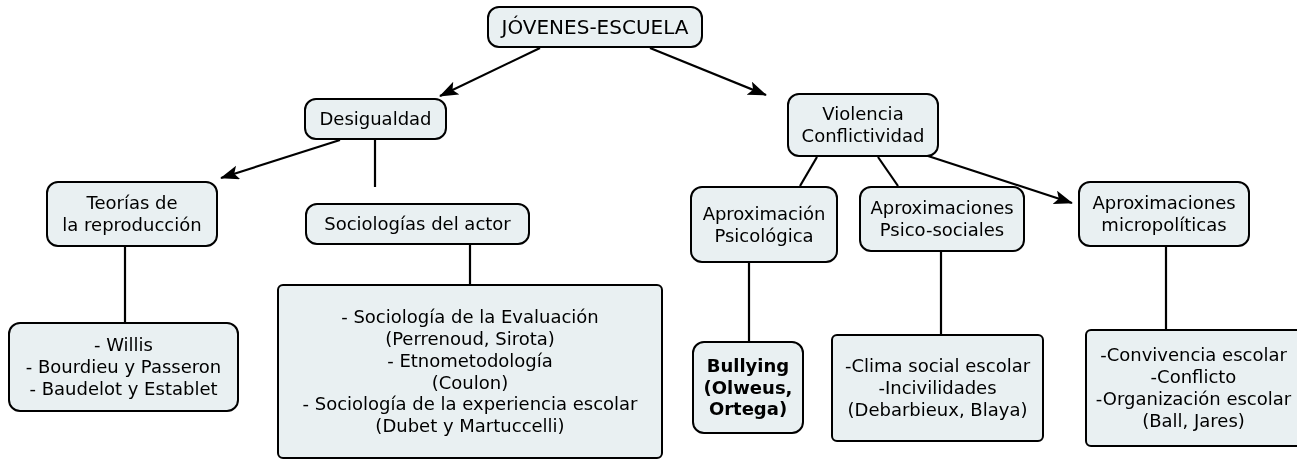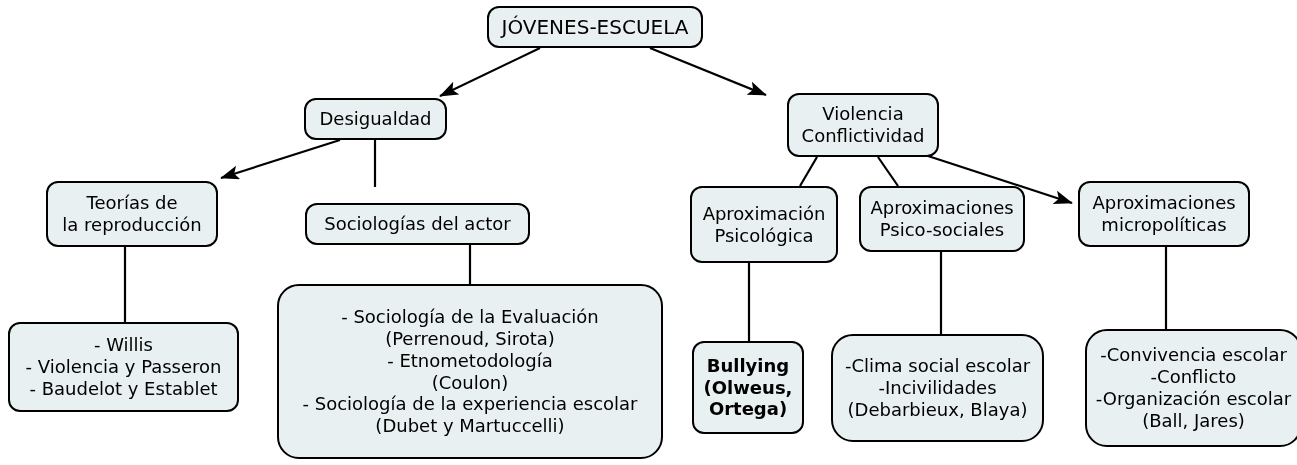--- a/index.html
+++ b/index.html
@@ -33,21 +33,21 @@
     background: #e9f0f2;
     border: 2px solid #000000;
     border-radius: 12px;
     color: #000000;
     font-size: 18px;
     line-height: 1.22;
     white-space: pre-line;
     z-index: 2;
   }
   .node.root { font-size: 20px; }
-  .node.big { border-radius: 22px; }
+  .node.big { border-radius: 6px; }
 </style>
 </head>
 <body>
 
 <div id="canvas">
   <svg id="edges" viewBox="0 0 1297 465" xmlns="http://www.w3.org/2000/svg">
     <defs>
       <marker id="arrowhead" markerWidth="9" markerHeight="9" refX="8.2" refY="3.2" orient="auto" markerUnits="strokeWidth">
         <path d="M0,0 L8.6,3.2 L0,6.4 L1.9,3.2 Z" fill="#000000"></path>
       </marker>
@@ -75,21 +75,21 @@
       <div class="node" style="left: 46px; top: 181px; width: 172px; height: 66px; background: rgb(233, 240, 242); border-color: rgb(0, 0, 0);">Teorías de
 la reproducción</div>
       <div class="node" style="left: 305px; top: 203px; width: 225px; height: 42px; background: rgb(233, 240, 242); border-color: rgb(0, 0, 0);">Sociologías del actor</div>
       <div class="node" style="left: 683px; top: 186px; width: 148px; height: 77px; background: rgb(233, 240, 242); border-color: rgb(0, 0, 0); margin-left: 7px;">Aproximación
 Psicológica</div>
       <div class="node" style="left: 859px; top: 186px; width: 166px; height: 66px; background: rgb(233, 240, 242); border-color: rgb(0, 0, 0);">Aproximaciones
 Psico-sociales</div>
       <div class="node" style="left: 1078px; top: 181px; width: 172px; height: 66px; background: rgb(233, 240, 242); border-color: rgb(0, 0, 0);">Aproximaciones
 micropolíticas</div>
       <div class="node" style="left: 8px; top: 322px; width: 231px; height: 90px; background: rgb(233, 240, 242); border-color: rgb(0, 0, 0);">- Willis
-- Violencia y Passeron
+- Bourdieu y Passeron
 - Baudelot y Establet</div>
       <div class="node big" style="left: 277px; top: 284px; width: 386px; height: 175px; background: rgb(233, 240, 242); border-color: rgb(0, 0, 0);">- Sociología de la Evaluación
 (Perrenoud, Sirota)
 - Etnometodología
 (Coulon)
 - Sociología de la experiencia escolar
 (Dubet y Martuccelli)</div>
       <div class="node" style="left: 692px; top: 341px; width: 112px; height: 93px; background: rgb(233, 240, 242); border-color: rgb(0, 0, 0); font-weight: bold;">Bullying
 (Olweus,
 Ortega)</div>

